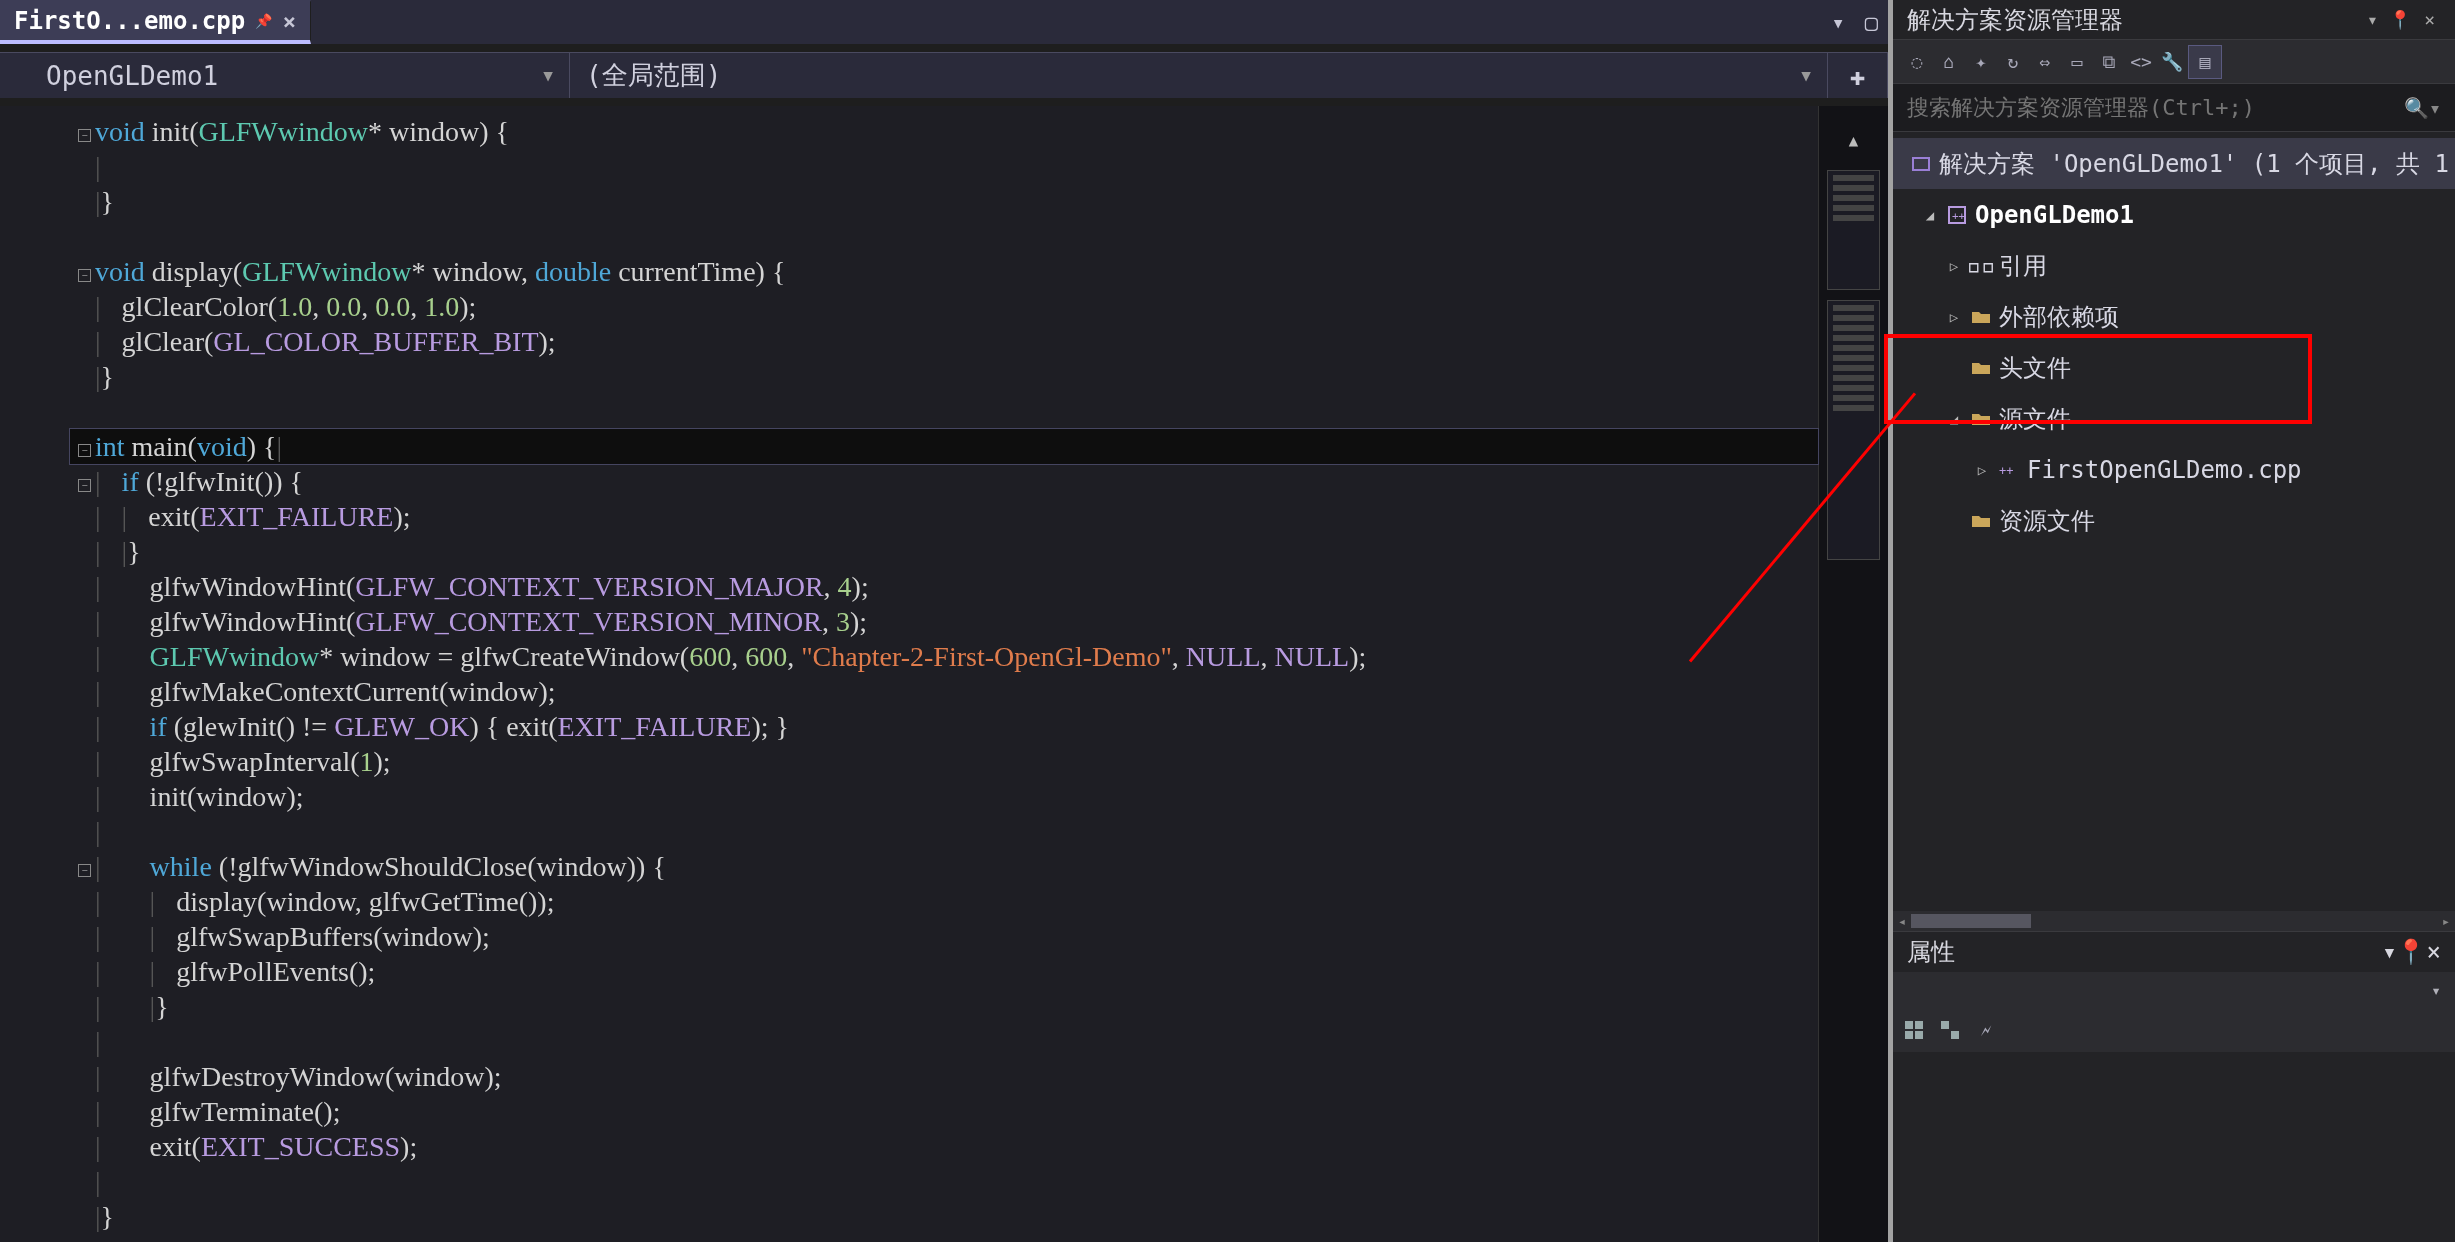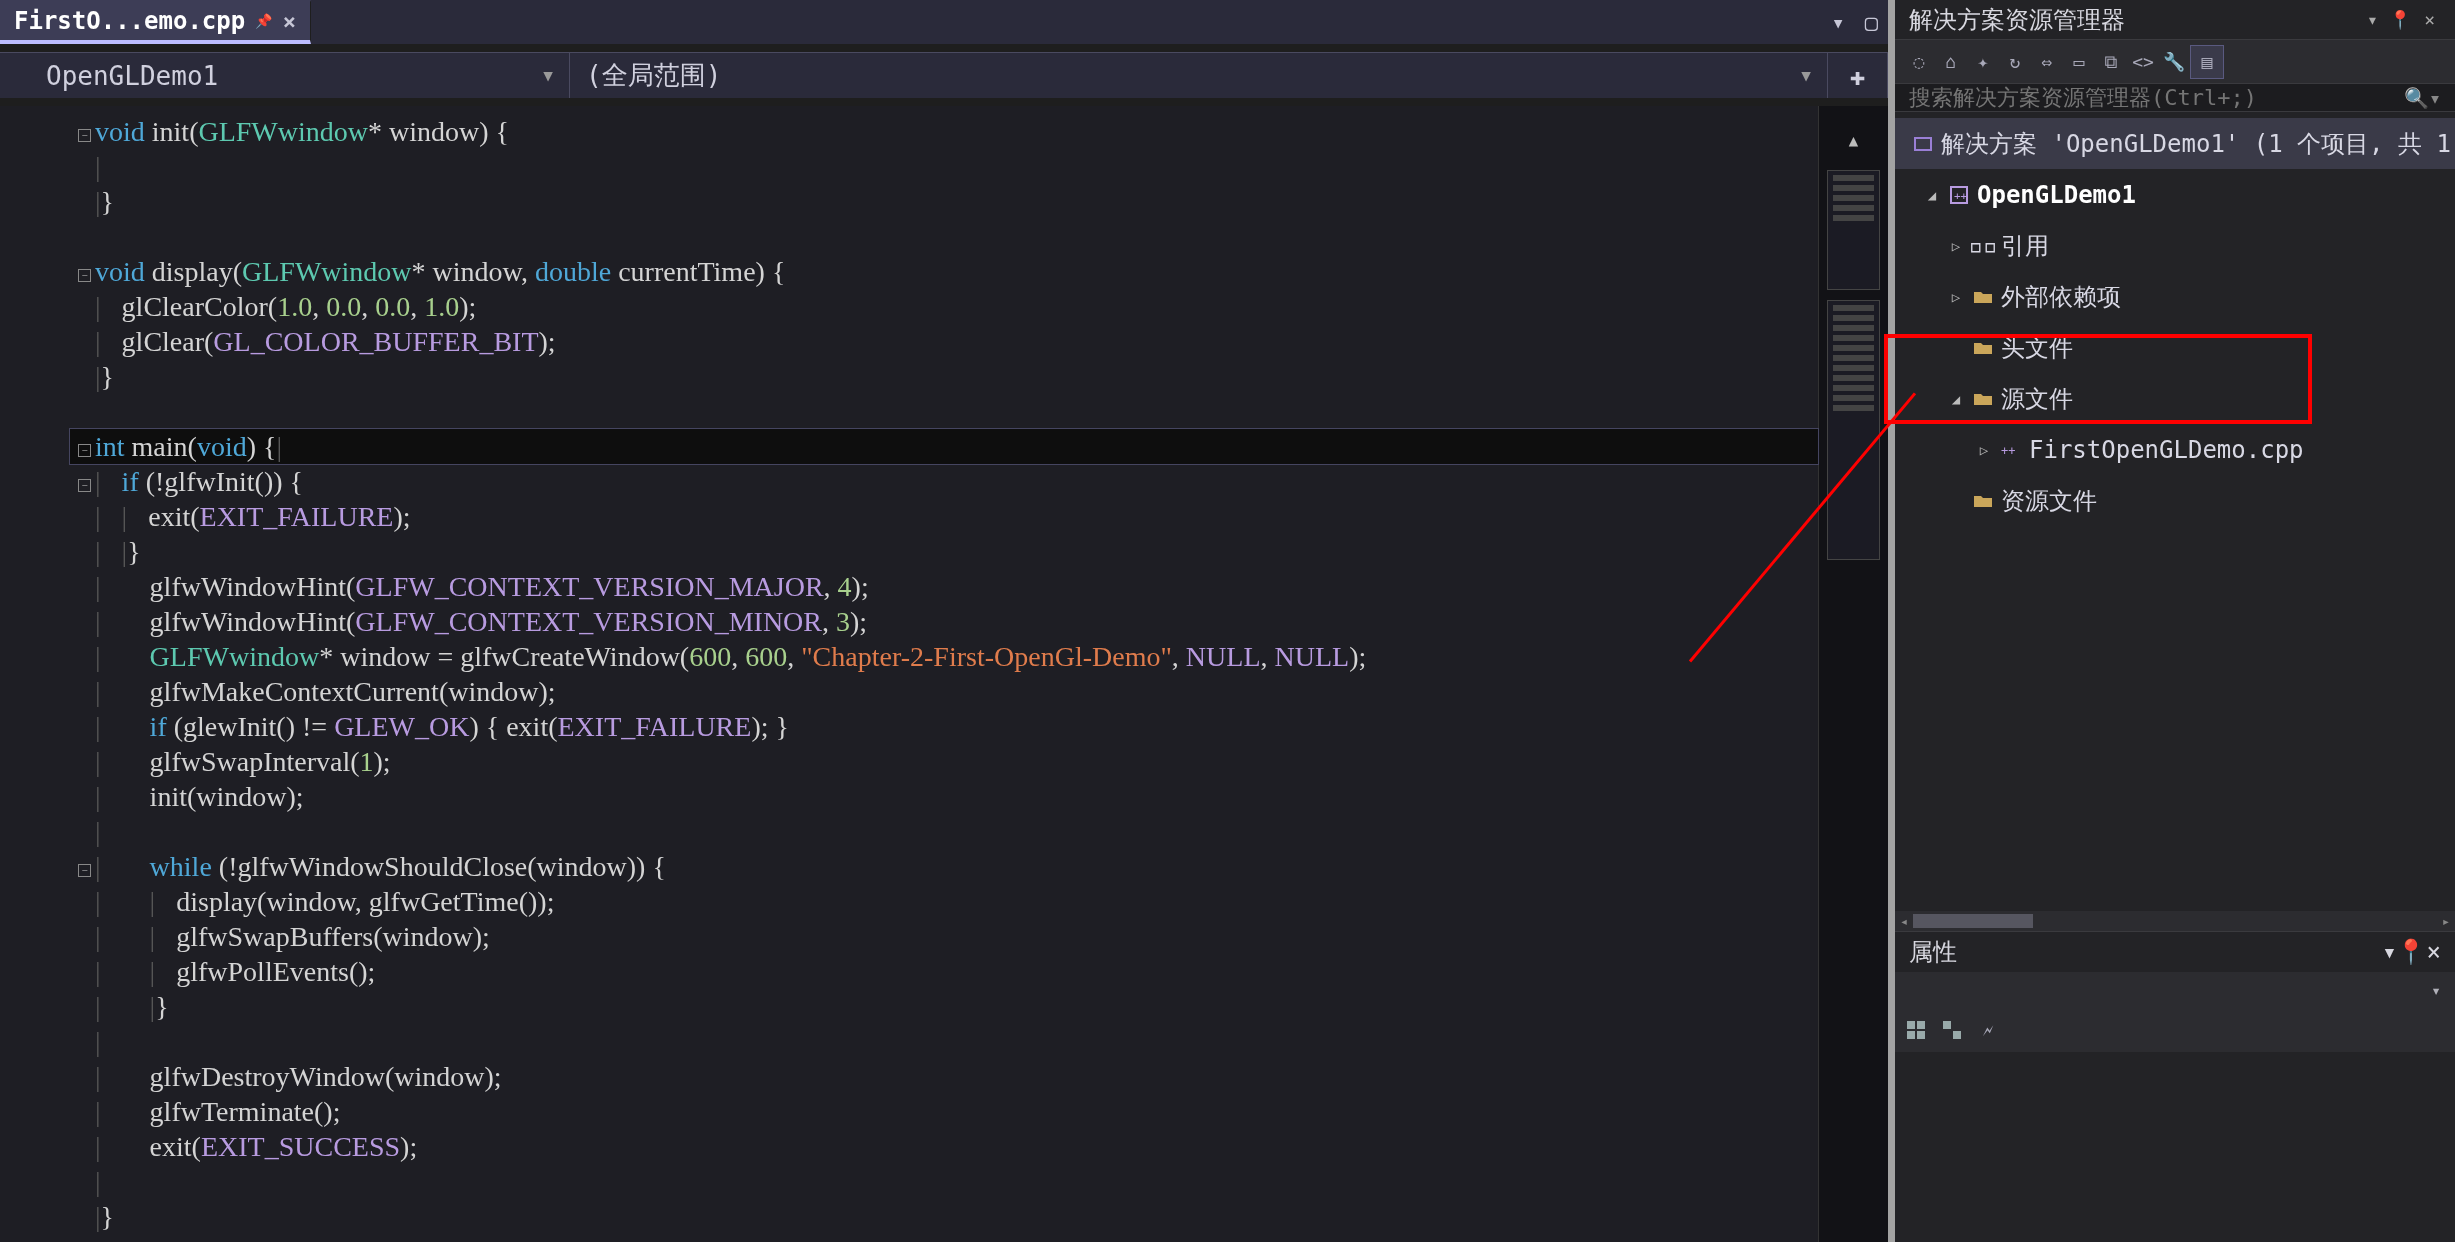--- a/index.html
+++ b/index.html
@@ -75,33 +75,33 @@
   .minimap {
     width: 70px; background:#121216; border-left:1px solid #333;
     display:flex; flex-direction:column; gap:10px; padding:20px 8px;
   }
   .mm-block { border:1px solid #444; background:#1b1b24; height:120px; }
   .mm-block .mm-line{ height:6px; margin:4px 5px; background:#444; }
   .mm-block.big { height:260px; }
   .mm-top { color:#bbb; font-size:24px; text-align:center; padding-bottom:6px;}
 
   
-  .side-col { width: 567px; background:#232326; display:flex; flex-direction:column; border-left:7px solid #a3a3a3;}
+  .side-col { width: 567px; background:#232326; display:flex; flex-direction:column; border-left:5px solid #a3a3a3;}
   .pane-title {
     height:40px; display:flex; align-items:center; padding:0 14px;
     background:#232326; color:#d8d8e0; font-size:24px; border-bottom:1px solid #3a3a3e;
   }
   .pane-title .sp{flex:1;}
   .pane-title .ico{ font-size:18px; color:#aaa; padding:0 6px;}
 
   .toolbar { height:44px; background:#2c2c30; display:flex; align-items:center; padding:0 8px; border-bottom:1px solid #3a3a3e;}
   .toolbar .tb { width:32px; height:32px; display:flex; align-items:center; justify-content:center; color:#a8a8b8; font-size:18px;}
   .toolbar .tb.sel{ outline:1px solid #5a5a80; background:#3a3a4a;}
 
-  .search-row { height:28px; display:flex; align-items:center; background:#1c1c1f; padding:0 14px; border-bottom:1px solid #3a3a3e;}
+  .search-row { height:48px; display:flex; align-items:center; background:#1c1c1f; padding:0 14px; border-bottom:1px solid #3a3a3e;}
   .search-row input{
     flex:1; background:transparent; border:none; color:#c0c0c8; font-size:22px; outline:none;
     font-family:inherit;
   }
   .search-row .mag{ color:#888; font-size:20px; padding-left:8px;}
 
   .tree { flex:1; padding:6px 0; font-size:24px; color:#d8d8e4; overflow:hidden;}
   .tree .node { display:flex; align-items:center; height:51px; padding-left:10px; white-space:nowrap;}
   .tree .node.sel { background:#3a3a48; }
   .tree .t-ind { display:inline-block; }

